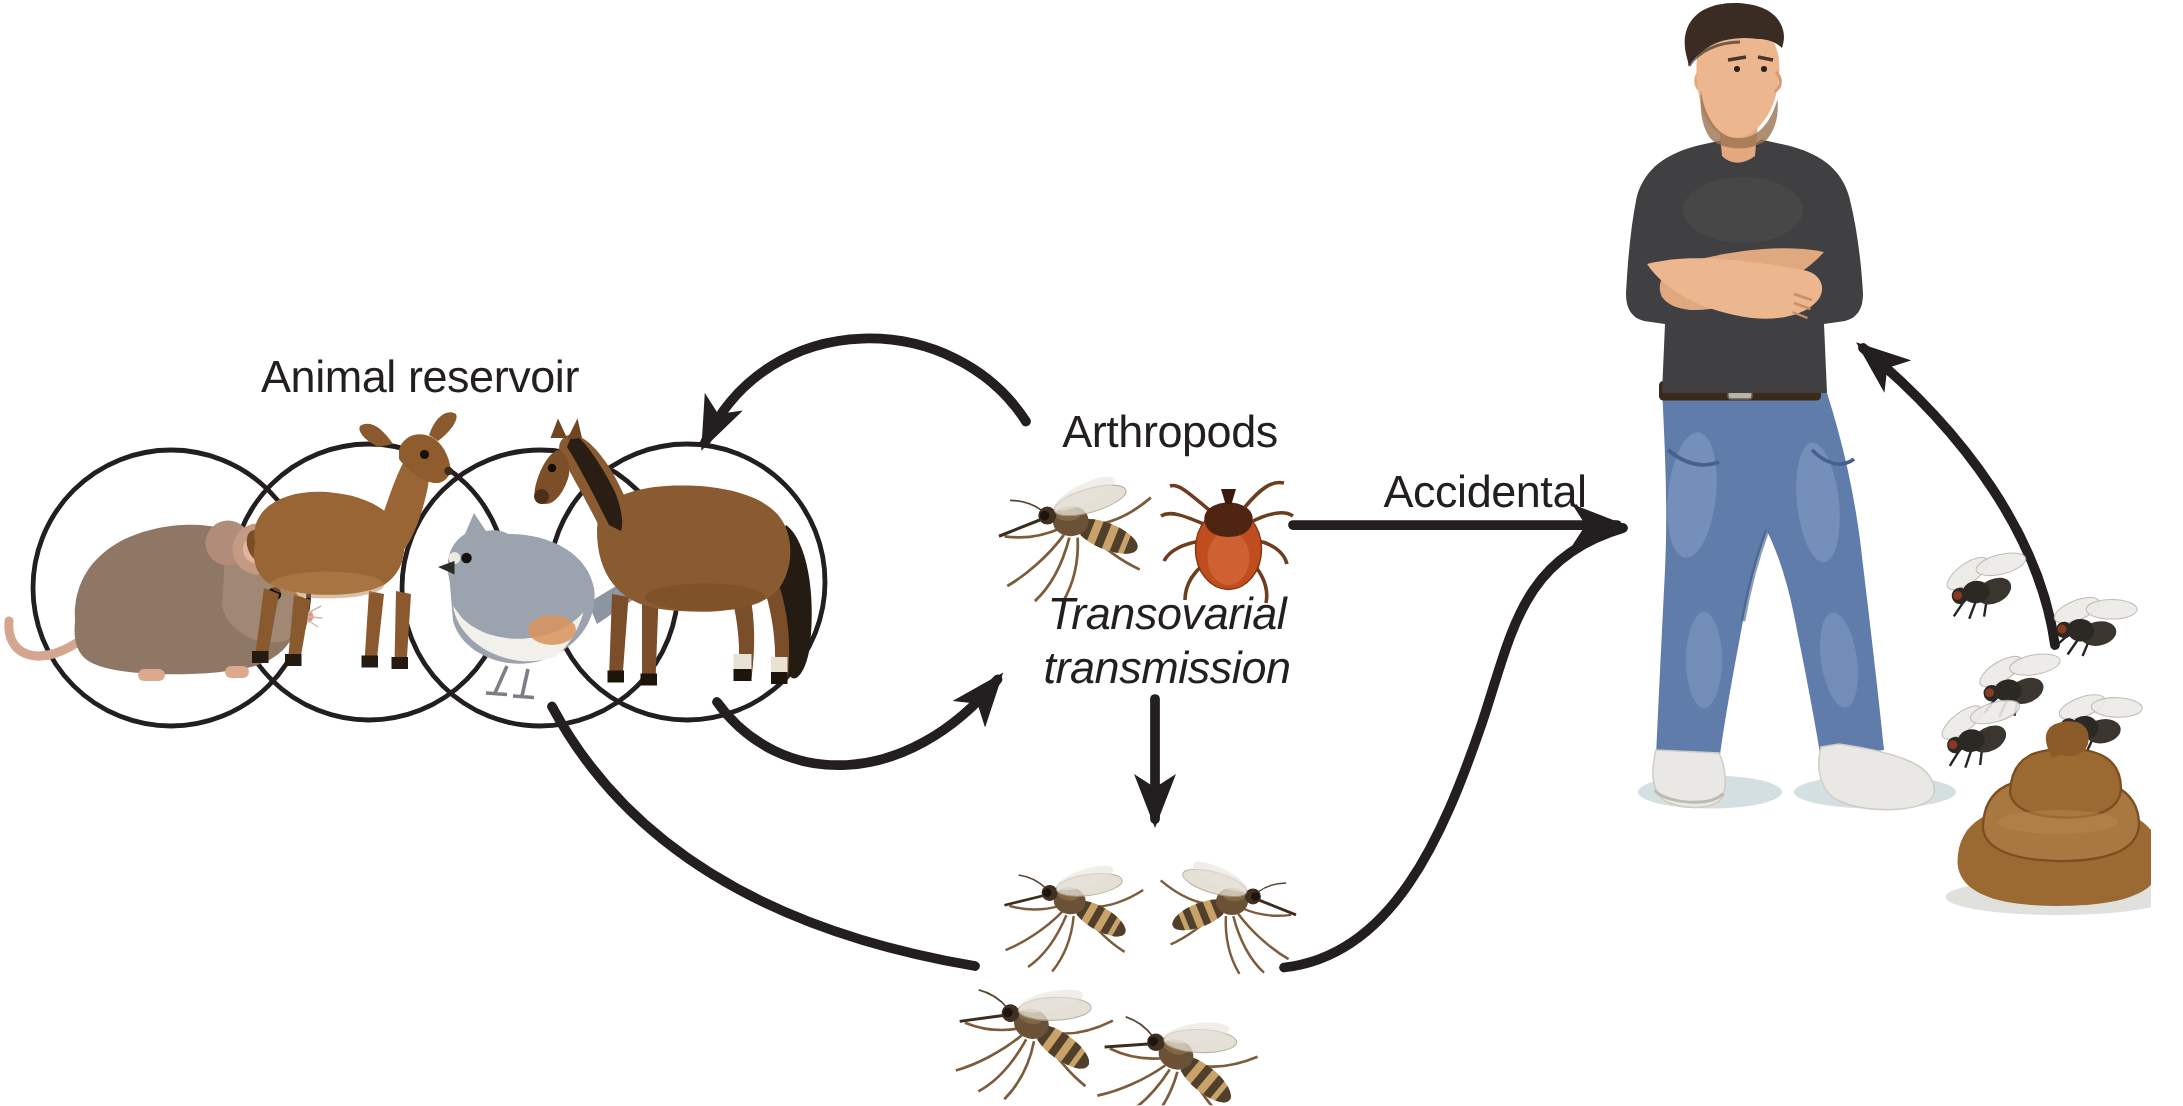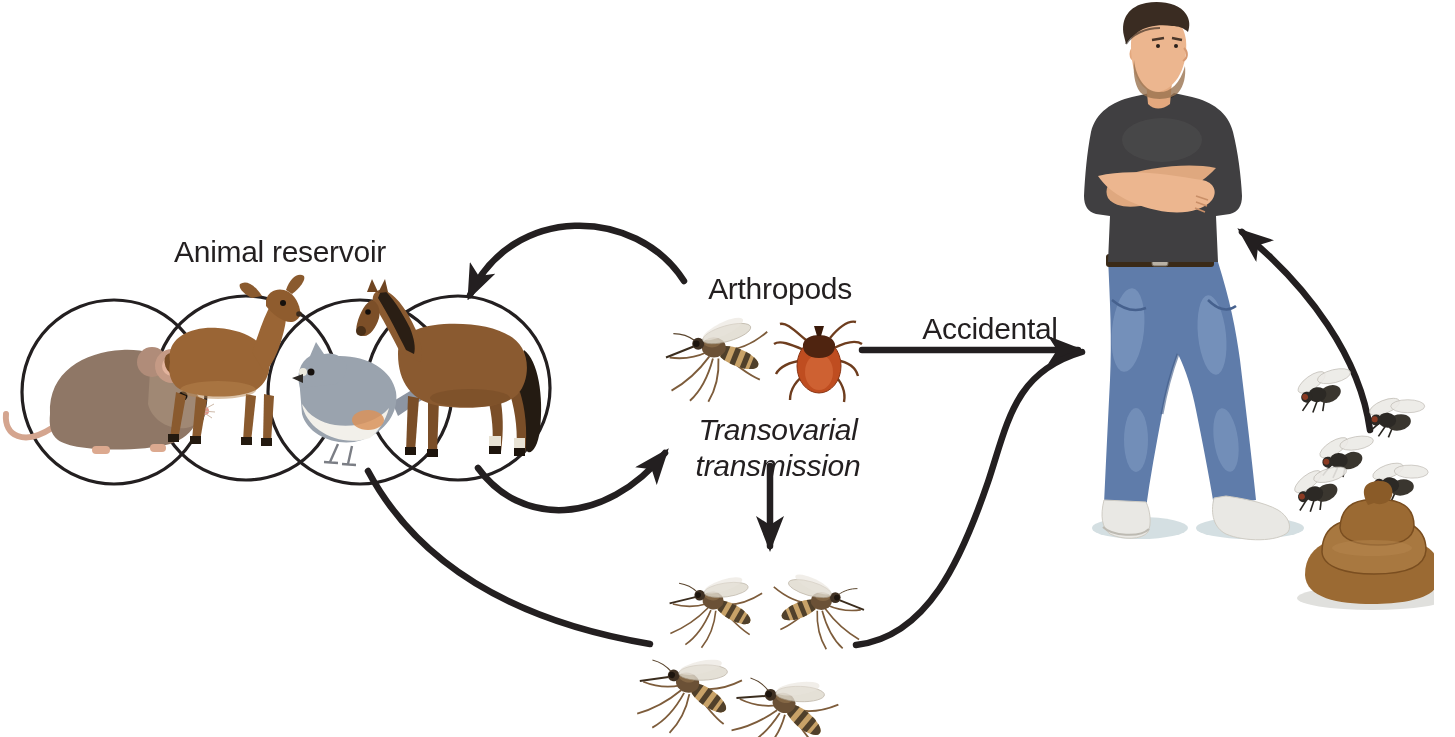--- a/index.html
+++ b/index.html
@@ -5,21 +5,21 @@
   html,body{margin:0;padding:0;background:#ffffff;}
   .canvas{
     position:relative;width:1434px;height:737px;background:#ffffff;
     overflow:hidden;font-family:"Liberation Sans",sans-serif;color:#231f20;
   }
   .art{position:absolute;left:0;top:0;width:1455px;height:737px;}
   .label{
     position:absolute;text-align:center;font-size:30px;line-height:36px;
     color:#231f20;letter-spacing:-0.3px;
   }
-  .label.italic{font-style:italic;margin-top:20px;}
+  .label.italic{font-style:italic;}
 </style>
 </head>
 <body>
 
 <div class="canvas">
 
   <svg class="art" viewBox="0 0 1455 737" xmlns="http://www.w3.org/2000/svg">
     <defs>
       <marker id="ah" markerUnits="userSpaceOnUse" markerWidth="36" markerHeight="28" refX="30" refY="14" orient="auto">
         <path d="M0,0 L36,14 L0,28 L9,14 Z" fill="#231f20"></path>

